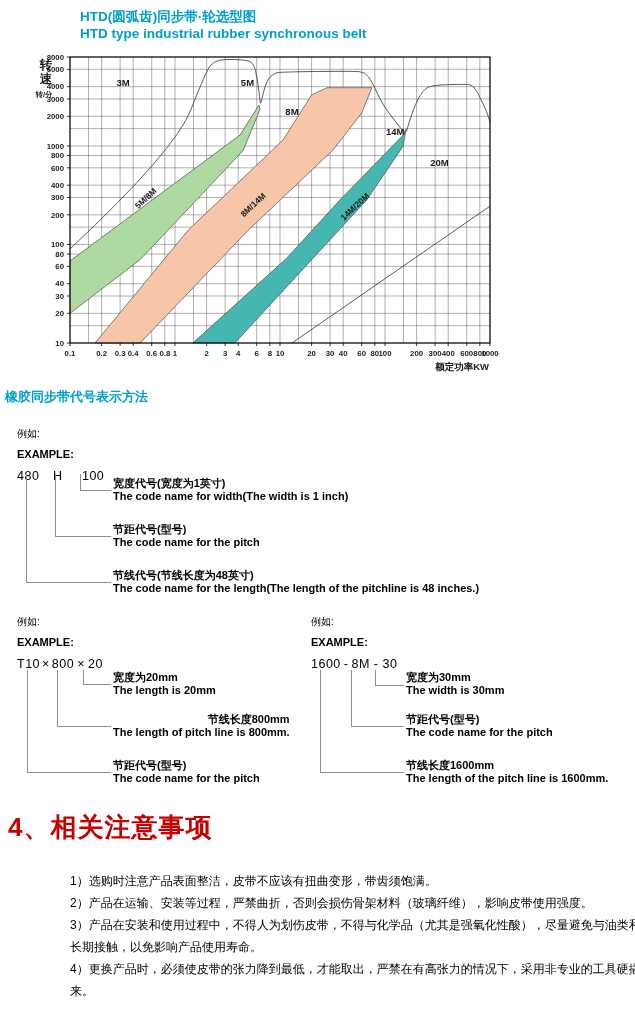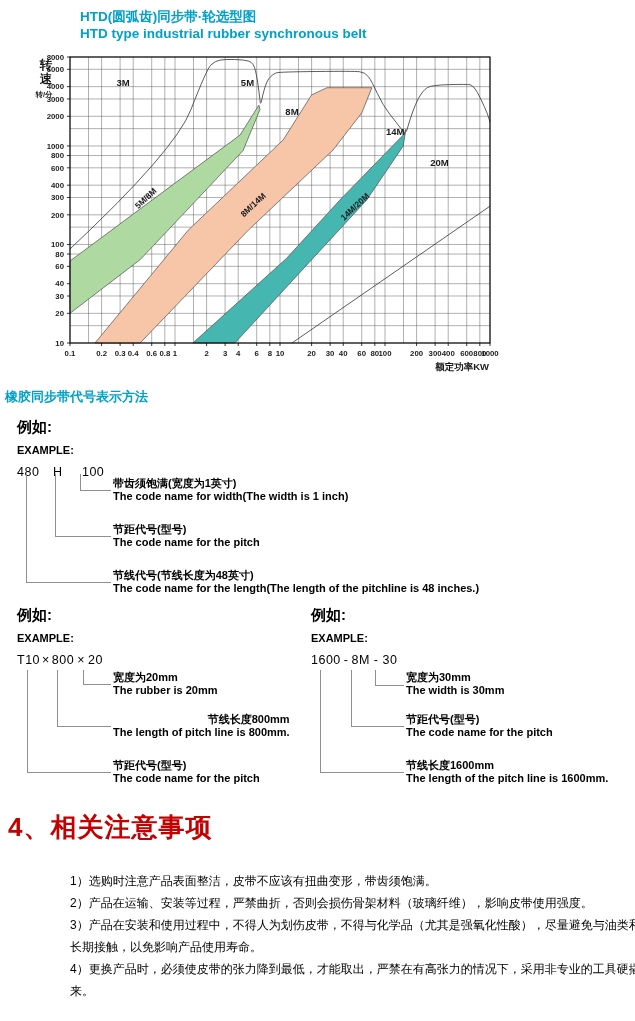--- a/index.html
+++ b/index.html
@@ -9,21 +9,21 @@
     -webkit-font-smoothing:antialiased;
   }
   .abs{position:absolute;}
   
   .page-title{left:80px;top:8px;line-height:17px;font-size:13.5px;font-weight:bold;}
   
   #chart{left:0;top:42px;}
   
   .sec-heading{left:5px;top:388px;font-size:13px;font-weight:bold;}
   
-  .ex-label-zh{font-size:15px;font-weight:bold;}
+  .ex-label-zh{font-size:10px;font-weight:normal;margin-top:9px;}
   .ex-label-en{font-size:11px;font-weight:bold;margin-top:7px;}
   .ex-code{font-size:12.5px;font-weight:normal;letter-spacing:.5px;margin-top:9px;white-space:nowrap;}
   .ex-code span{display:inline-block;}
   .conn{position:absolute;border-left:1px solid #8f8f8f;border-bottom:1px solid #8f8f8f;}
   .ann{position:absolute;font-size:11px;font-weight:bold;line-height:12.5px;white-space:nowrap;}
   
   .notes-heading{left:8px;top:810px;font-size:26px;font-weight:bold;color:#c40000;letter-spacing:1px;}
   .notes-body{left:25px;top:870px;width:585px;font-size:12px;line-height:22px;color:#000;margin-left:45px;}
   .notes-body p{margin:0;}
 </style>
@@ -202,21 +202,21 @@
   <div class="ex-code">
     <span style="width:32px;">480</span>
     <span style="width:25px;">H</span>
     <span>100</span>
   </div>
 </div>
 <div class="conn" style="left:80px;top:474px;width:30px;height:16px;"></div>
 <div class="conn" style="left:55px;top:474px;width:55px;height:62px;"></div>
 <div class="conn" style="left:26px;top:474px;width:84px;height:108px;"></div>
 <div class="ann" style="left:113px;top:477px;">
-  <div>带齿须饱满(宽度为1英寸)</div>
+  <div>宽度代号(宽度为1英寸)</div>
   <div>The code name for width(The width is 1 inch)</div>
 </div>
 <div class="ann" style="left:113px;top:523px;">
   <div>节距代号(型号)</div>
   <div>The code name for the pitch</div>
 </div>
 <div class="ann" style="left:113px;top:569px;">
   <div>节线代号(节线长度为48英寸)</div>
   <div>The code name for the length(The length of the pitchline is 48 inches.)</div>
 </div>
@@ -226,21 +226,21 @@
   <div class="ex-label-en">EXAMPLE:</div>
   <div class="ex-code">
     <span>T10</span><span style="padding:0 2px;">×</span><span>800</span><span style="padding:0 3px;">×</span><span>20</span>
   </div>
 </div>
 <div class="conn" style="left:83px;top:670px;width:27px;height:14px;"></div>
 <div class="conn" style="left:57px;top:670px;width:53px;height:56px;"></div>
 <div class="conn" style="left:27px;top:670px;width:83px;height:102px;"></div>
 <div class="ann" style="left:113px;top:671px;">
   <div>宽度为20mm</div>
-  <div>The rubber is 20mm</div>
+  <div>The length is 20mm</div>
 </div>
 <div class="ann" style="left:113px;top:713px;text-align:right;">
   <div>节线长度800mm</div>
   <div>The length of pitch line is 800mm.</div>
 </div>
 <div class="ann" style="left:113px;top:759px;">
   <div>节距代号(型号)</div>
   <div>The code name for the pitch</div>
 </div>
 

